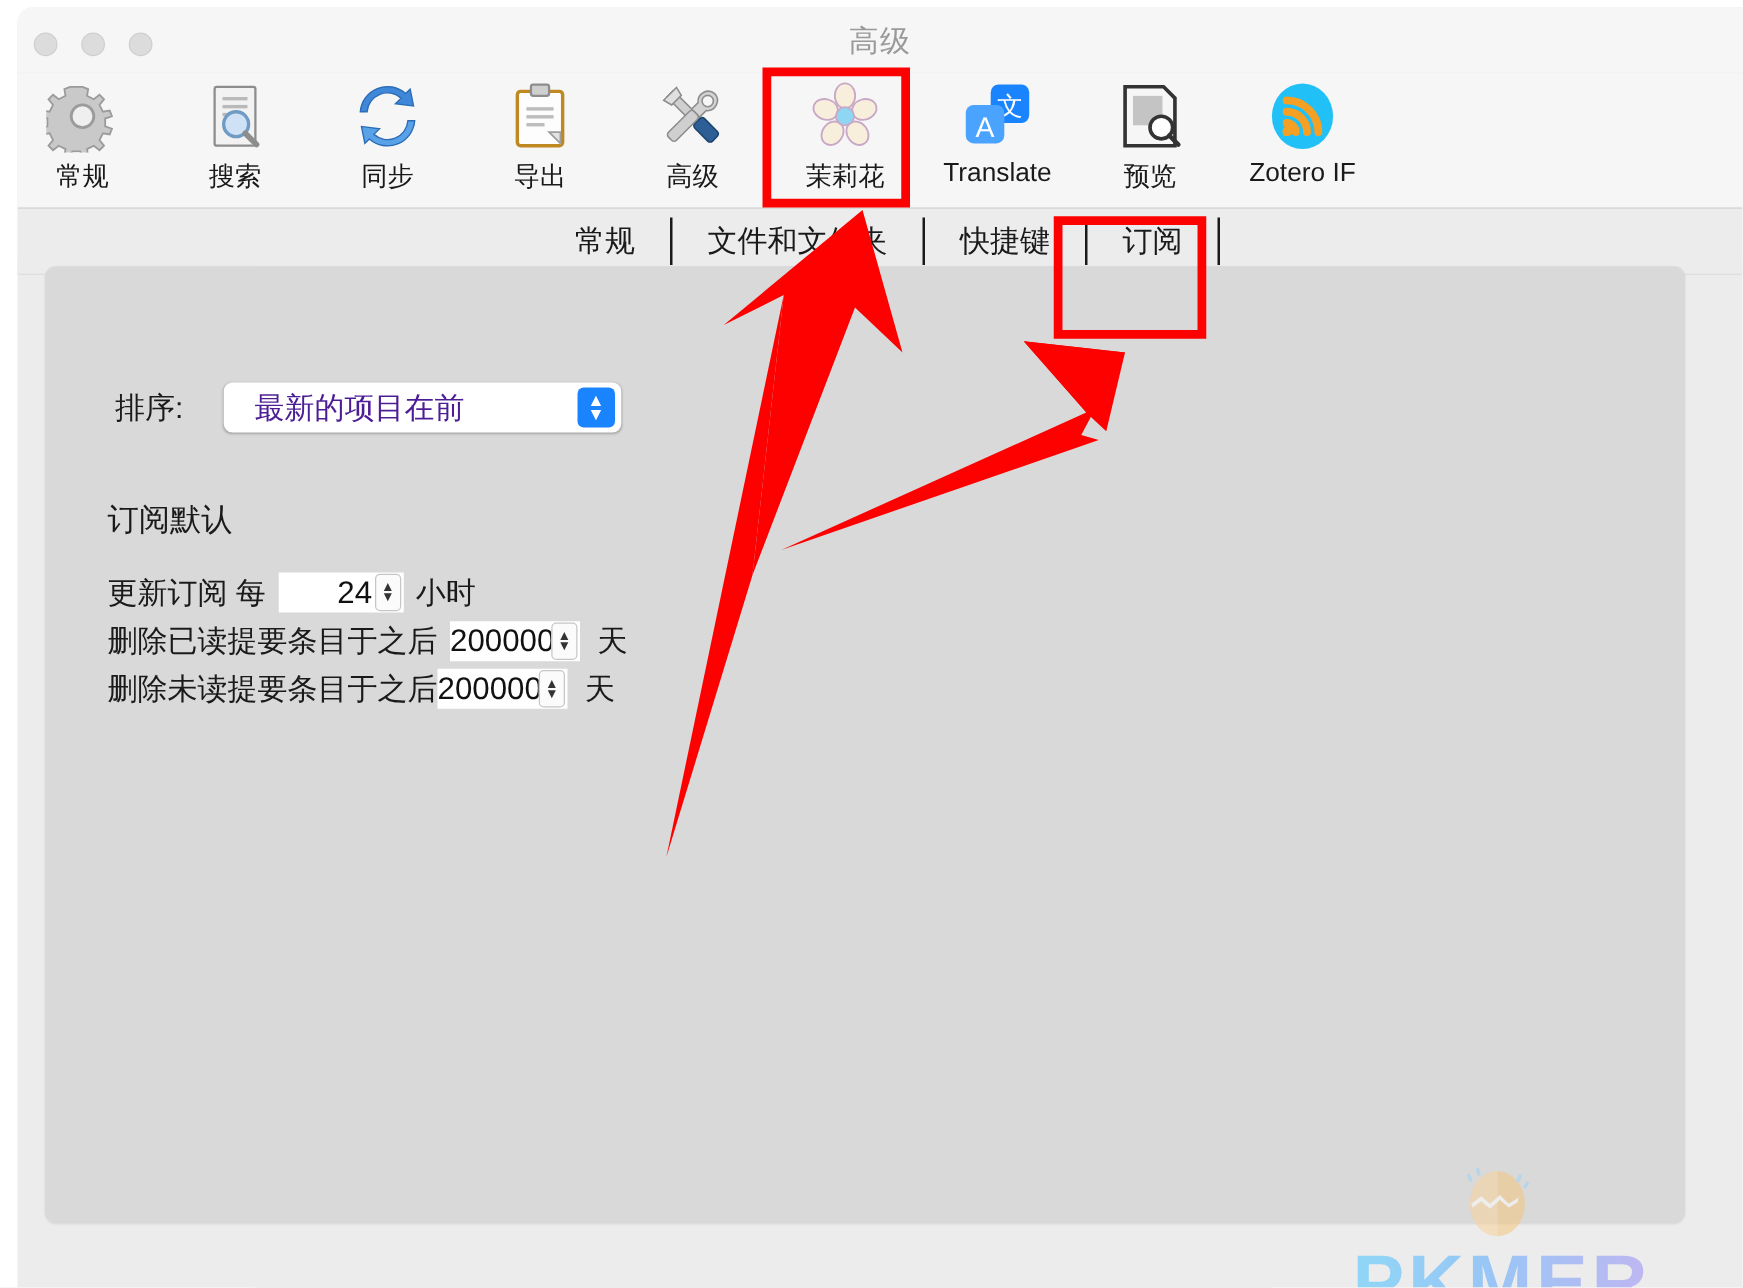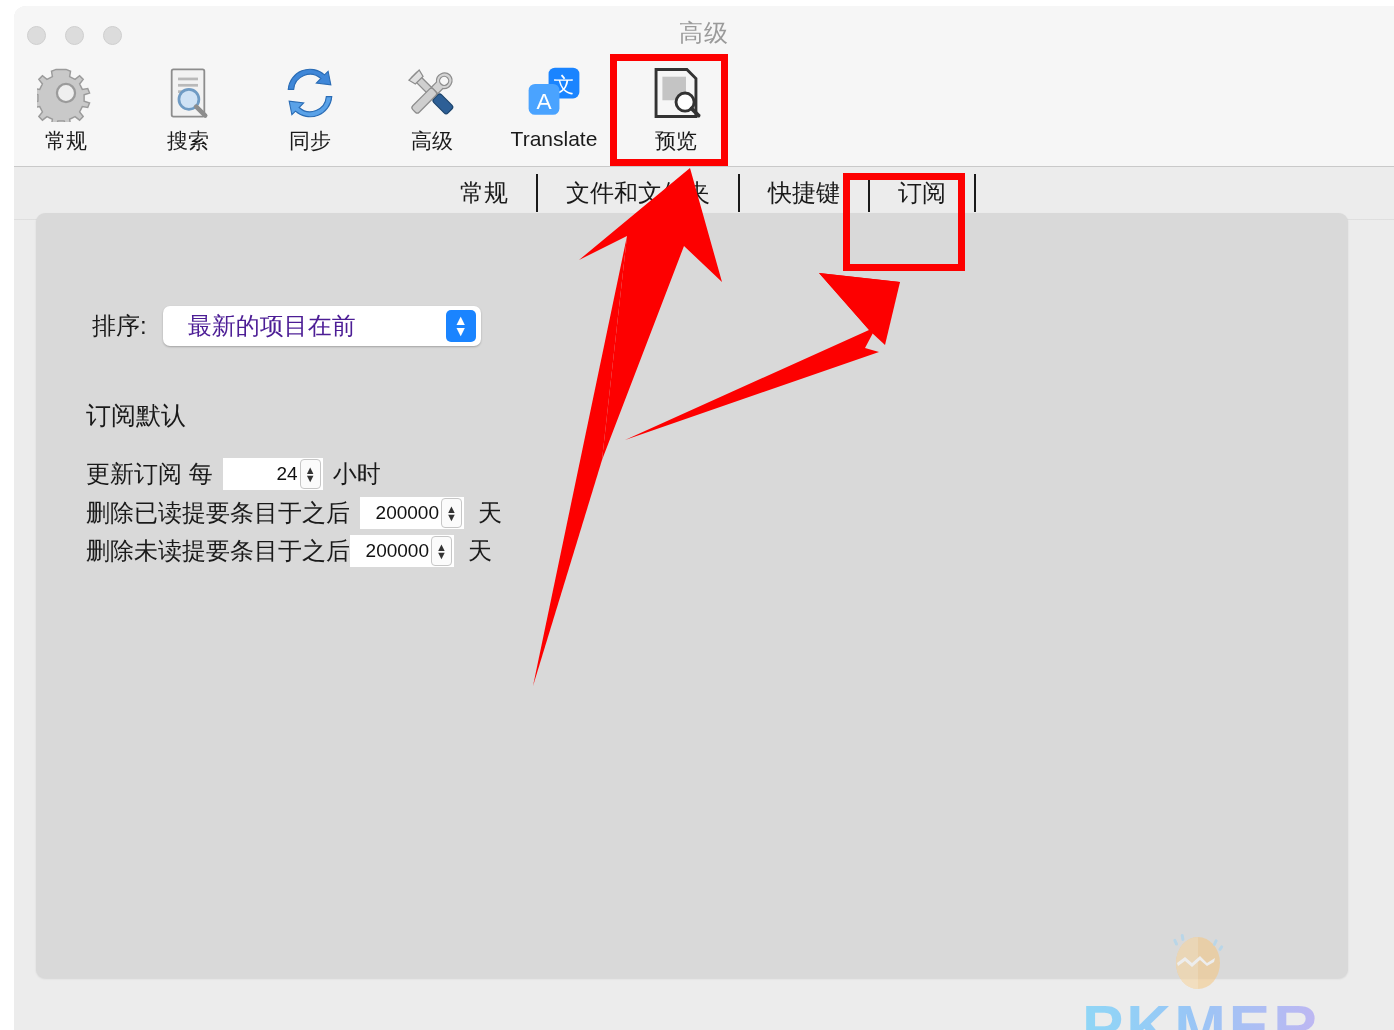--- a/index.html
+++ b/index.html
@@ -146,21 +146,21 @@
   .numfield {
     position: relative;
     height: 32px;
     background: #ffffff;
     display: flex; align-items: center;
     box-sizing: border-box;
   }
   .numfield .num {
     flex: 1;
     text-align: right;
-    font-size: 19px;
+    font-size: 25px;
     color: #111;
     padding-right: 2px;
     overflow: hidden;
     white-space: nowrap;
   }
   .stepper {
     width: 21px; height: 30px;
     margin-right: 2px;
     background: #fbfbfb;
     border: 1px solid #c6c6c6;
@@ -257,39 +257,69 @@
         <div class="tb-item">
           <div class="tb-icon">
             <svg width="58" height="58" viewBox="0 0 64 64">
               <path d="M14 28a18 18 0 0 1 30-12l-5 5 16 2-3-15-4 4A24 24 0 0 0 8 28z" fill="#3f87d8" stroke="#2a6cb5" stroke-width="1.2"></path>
               <path d="M50 36a18 18 0 0 1-30 12l5-5-16-2 3 15 4-4a24 24 0 0 0 40-16z" fill="#5aa2e8" stroke="#2a6cb5" stroke-width="1.2"></path>
             </svg>
           </div>
           <div class="tb-label">同步</div>
         </div>
 
+        <div class="tb-item">
+          <div class="tb-icon">
+            <svg width="58" height="58" viewBox="0 0 64 64">
+              <rect x="12" y="10" width="40" height="48" rx="3" fill="#fdfdfd" stroke="#c08820" stroke-width="3"></rect>
+              <rect x="24" y="4" width="16" height="10" rx="2" fill="#cfcfcf" stroke="#8d8d8d" stroke-width="2"></rect>
+              <g fill="#bdbdbd">
+                  <rect x="20" y="24" width="24" height="3"></rect>
+                  <rect x="20" y="31" width="24" height="3"></rect>
+                  <rect x="20" y="38" width="16" height="3"></rect>
+                </g>
+              <path d="M40 46h10v10z" fill="#e3e3e3" stroke="#9d9d9d" stroke-width="1.5"></path>
+            </svg>
+          </div>
+          <div class="tb-label">导出</div>
+        </div>
 
 
         <div class="tb-item">
           <div class="tb-icon">
             <svg width="58" height="58" viewBox="0 0 64 64">
               <g transform="rotate(-45 32 32)">
                 <rect x="28" y="4" width="8" height="34" fill="#cfcfcf" stroke="#8d8d8d" stroke-width="1.4"></rect>
                 <path d="M24 4h16l-2 8h-12z" fill="#e0e0e0" stroke="#8d8d8d" stroke-width="1.4"></path>
                 <rect x="26" y="38" width="12" height="22" rx="3" fill="#2d5f96" stroke="#1d456e" stroke-width="1.4"></rect>
               </g>
               <g transform="rotate(45 32 32)">
                 <path d="M32 4a9 9 0 0 0-5 16v8h10v-8a9 9 0 0 0-5-16zm0 4a5 5 0 1 1 0 10 5 5 0 0 1 0-10z" fill="#d3d3d3" stroke="#8d8d8d" stroke-width="1.4"></path>
                 <rect x="27" y="28" width="10" height="32" rx="3" fill="#cfcfcf" stroke="#8d8d8d" stroke-width="1.4"></rect>
               </g>
             </svg>
           </div>
           <div class="tb-label">高级</div>
         </div>
 
+        <div class="tb-item">
+          <div class="tb-icon">
+            <svg width="58" height="58" viewBox="0 0 64 64">
+              <g fill="#f7efdc" stroke="#c9a8c6" stroke-width="1.6">
+                <ellipse cx="32" cy="14" rx="9" ry="11"></ellipse>
+                <ellipse cx="49" cy="26" rx="9" ry="11" transform="rotate(72 49 26)"></ellipse>
+                <ellipse cx="43" cy="47" rx="9" ry="11" transform="rotate(144 43 47)"></ellipse>
+                <ellipse cx="21" cy="47" rx="9" ry="11" transform="rotate(216 21 47)"></ellipse>
+                <ellipse cx="15" cy="26" rx="9" ry="11" transform="rotate(288 15 26)"></ellipse>
+              </g>
+              <circle cx="32" cy="32" r="8" fill="#8fd6f2" stroke="#c9a8c6" stroke-width="1.6"></circle>
+            </svg>
+          </div>
+          <div class="tb-label">茉莉花</div>
+        </div>
 
         <div class="tb-item">
           <div class="tb-icon">
             <svg width="58" height="58" viewBox="0 0 64 64">
               <rect x="26" y="4" width="34" height="34" rx="7" fill="#1a84ff"></rect>
               <text x="43" y="31" font-size="23" fill="#fff" text-anchor="middle" font-family="Liberation Sans, sans-serif">文</text>
               <rect x="4" y="22" width="34" height="34" rx="7" fill="#4aa3ff"></rect>
               <text x="21" y="50" font-size="25" fill="#fff" text-anchor="middle" font-family="Liberation Sans, sans-serif">A</text>
             </svg>
           </div>
@@ -301,40 +331,55 @@
             <svg width="58" height="58" viewBox="0 0 64 64">
               <path d="M10 6h34l10 10v42H10z" fill="none" stroke="#333" stroke-width="3.2"></path>
               <rect x="17" y="14" width="26" height="26" fill="#c4c4c4"></rect>
               <circle cx="42" cy="42" r="10" fill="#fff" stroke="#333" stroke-width="3.2"></circle>
               <line x1="49" y1="49" x2="57" y2="57" stroke="#333" stroke-width="4" stroke-linecap="round"></line>
             </svg>
           </div>
           <div class="tb-label">预览</div>
         </div>
 
+        <div class="tb-item">
+          <div class="tb-icon">
+            <svg width="58" height="58" viewBox="0 0 64 64">
+              <ellipse cx="32" cy="32" rx="27" ry="29" fill="#21c0f6"></ellipse>
+              <g fill="none" stroke="#f3a025" stroke-width="7" stroke-linecap="round">
+                <path d="M18 46a28 28 0 0 1 0-1"></path>
+                <path d="M18 38a8 8 0 0 1 8 8"></path>
+                <path d="M18 28a18 18 0 0 1 18 18"></path>
+                <path d="M18 18a28 28 0 0 1 28 28"></path>
+              </g>
+              <circle cx="19" cy="45" r="4.5" fill="#f3a025"></circle>
+            </svg>
+          </div>
+          <div class="tb-label">Zotero IF</div>
+        </div>
 
       </div>
     </div>
 
     <div class="tabfade"></div>
     <div class="tabstrip">
       <div class="tab">常规</div>
       <div class="tabsep"></div>
       <div class="tab">文件和文件夹</div>
       <div class="tabsep"></div>
       <div class="tab">快捷键</div>
       <div class="tabsep"></div>
       <div class="tab">订阅</div>
       <div class="tabsep"></div>
     </div>
 
     <div class="panel">
 
       <div class="row" style="left:56px; top:93px;">
-        <div class="lbl" style="margin-right:16px;">排序:</div>
+        <div class="lbl" style="margin-right:32px;">排序:</div>
         <div class="popup">
           <div class="val">最新的项目在前</div>
           <div class="chev">
             <span>▲</span>
               <span>▼</span>
           </div>
         </div>
       </div>
 
       <div class="section-title" style="position:absolute; left:50px; top:186px;">订阅默认</div>

